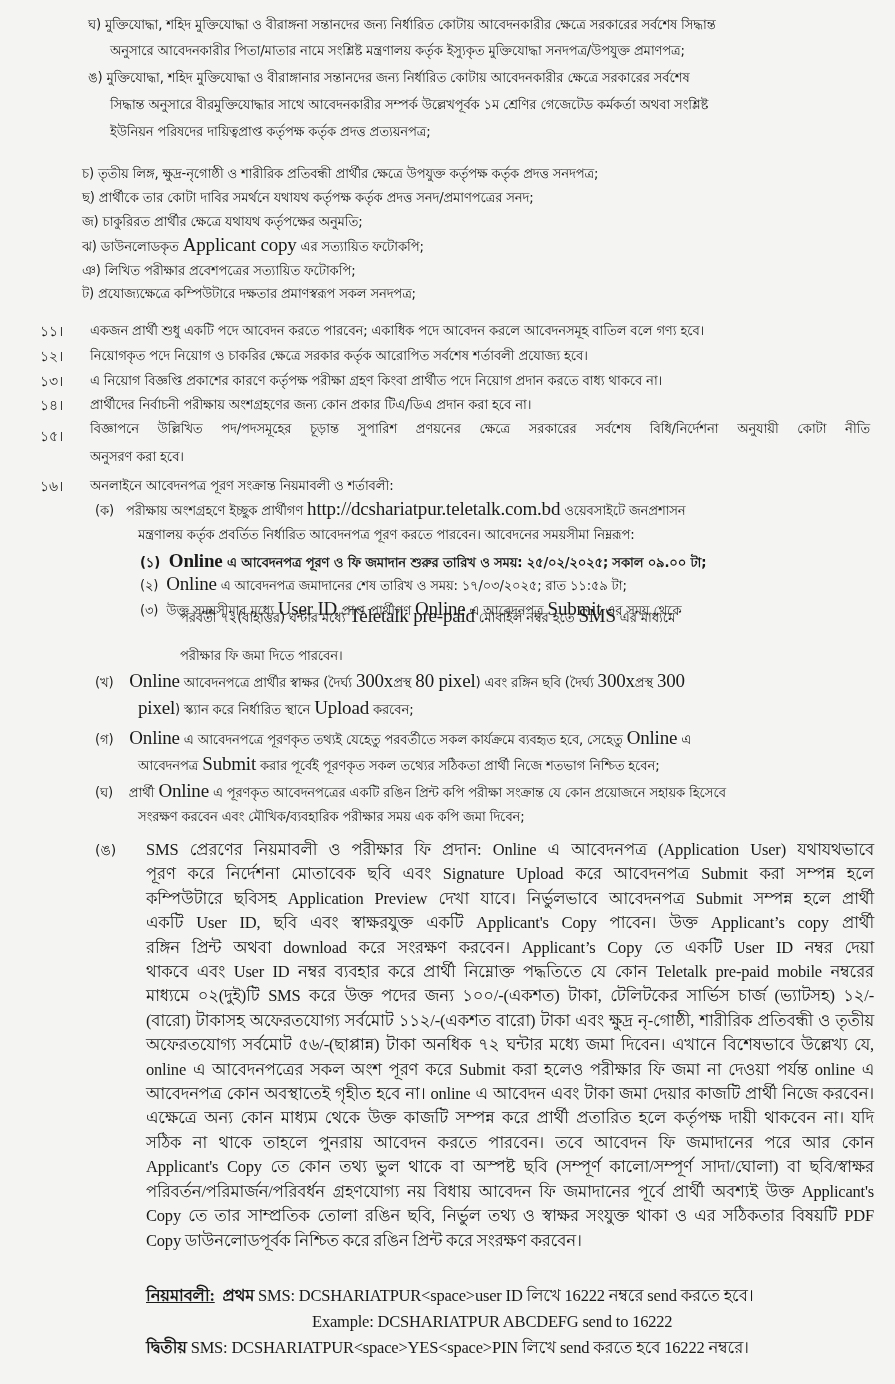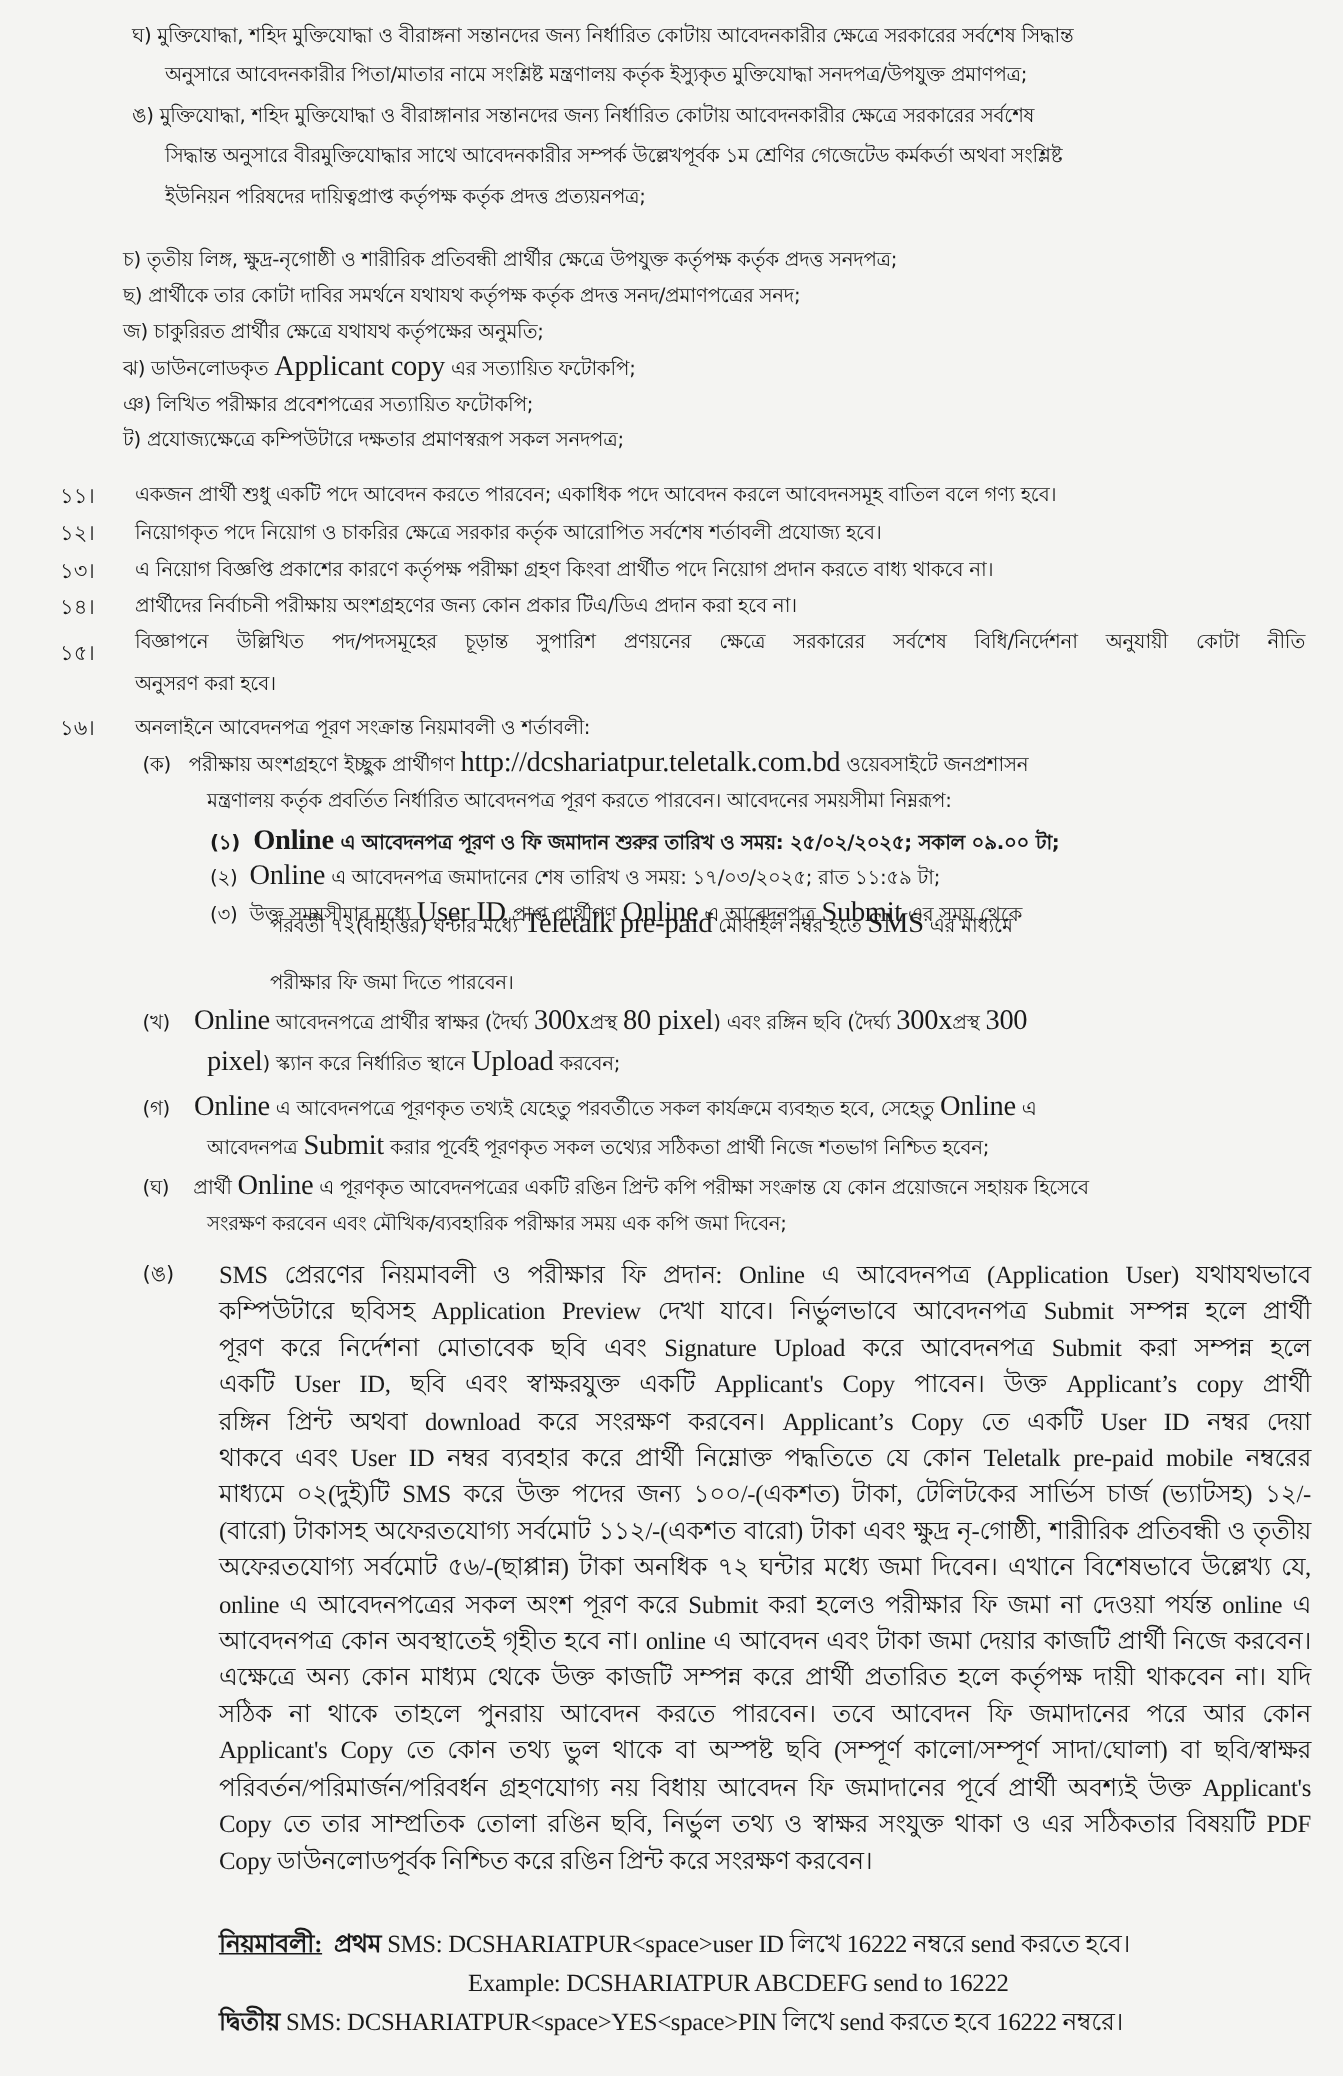--- a/index.html
+++ b/index.html
@@ -72,22 +72,22 @@
 
   <div class="line" style="left:95px;top:727px;"><span>(গ)</span>&nbsp;&nbsp;&nbsp;&nbsp;<span class="en">Online</span><span> এ আবেদনপত্রে পূরণকৃত তথ্যই যেহেতু পরবর্তীতে সকল কার্যক্রমে ব্যবহৃত হবে, সেহেতু </span><span class="en">Online</span><span> এ</span></div>
   <div class="line" style="left:138px;top:753px;"><span>আবেদনপত্র </span><span class="en">Submit</span><span> করার পূর্বেই পূরণকৃত সকল তথ্যের সঠিকতা প্রার্থী নিজে শতভাগ নিশ্চিত হবেন;</span></div>
 
   <div class="line" style="left:95px;top:780px;"><span>(ঘ)</span>&nbsp;&nbsp;&nbsp;&nbsp;<span>প্রার্থী </span><span class="en">Online</span><span> এ পূরণকৃত আবেদনপত্রের একটি রঙিন প্রিন্ট কপি পরীক্ষা সংক্রান্ত যে কোন প্রয়োজনে সহায়ক হিসেবে</span></div>
   <div class="line" style="left:138px;top:806px;">সংরক্ষণ করবেন এবং মৌখিক/ব্যবহারিক পরীক্ষার সময় এক কপি জমা দিবেন;</div>
 
   <div class="num" style="left:95px;top:839px;">(ঙ)</div>
   <div style="position:absolute;left:146px;top:838px;width:728px;">
     <div class="line just enS" style="position:relative;width:728px;line-height:24.4px;">SMS প্রেরণের নিয়মাবলী ও পরীক্ষার ফি প্রদান: Online এ আবেদনপত্র (Application User) যথাযথভাবে</div>
+    <div class="line just enS" style="position:relative;width:728px;line-height:24.4px;">পূরণ করে নির্দেশনা মোতাবেক ছবি এবং Signature Upload করে আবেদনপত্র Submit করা সম্পন্ন হলে</div>
     <div class="line just enS" style="position:relative;width:728px;line-height:24.4px;">কম্পিউটারে ছবিসহ Application Preview দেখা যাবে। নির্ভুলভাবে আবেদনপত্র Submit সম্পন্ন হলে প্রার্থী</div>
-    <div class="line just enS" style="position:relative;width:728px;line-height:24.4px;">পূরণ করে নির্দেশনা মোতাবেক ছবি এবং Signature Upload করে আবেদনপত্র Submit করা সম্পন্ন হলে</div>
     <div class="line just enS" style="position:relative;width:728px;line-height:24.4px;">একটি User ID, ছবি এবং স্বাক্ষরযুক্ত একটি Applicant's Copy পাবেন। উক্ত Applicant’s copy প্রার্থী</div>
     <div class="line just enS" style="position:relative;width:728px;line-height:24.4px;">রঙ্গিন  প্রিন্ট অথবা download করে সংরক্ষণ করবেন। Applicant’s  Copy তে একটি User ID নম্বর দেয়া</div>
     <div class="line just enS" style="position:relative;width:728px;line-height:24.4px;">থাকবে এবং User ID নম্বর ব্যবহার করে প্রার্থী নিম্নোক্ত পদ্ধতিতে যে কোন Teletalk pre-paid mobile নম্বরের</div>
     <div class="line just enS" style="position:relative;width:728px;line-height:24.4px;">মাধ্যমে ০২(দুই)টি SMS করে উক্ত  পদের জন্য ১০০/-(একশত) টাকা, টেলিটকের সার্ভিস চার্জ (ভ্যাটসহ) ১২/-</div>
     <div class="line just enS" style="position:relative;width:728px;line-height:24.4px;">(বারো) টাকাসহ অফেরতযোগ্য সর্বমোট ১১২/-(একশত বারো) টাকা এবং ক্ষুদ্র নৃ-গোষ্ঠী, শারীরিক প্রতিবন্ধী ও তৃতীয়</div>
     <div class="line just enS" style="position:relative;width:728px;line-height:24.4px;">অফেরতযোগ্য সর্বমোট ৫৬/-(ছাপ্পান্ন) টাকা অনধিক ৭২ ঘন্টার মধ্যে জমা দিবেন। এখানে বিশেষভাবে উল্লেখ্য যে,</div>
     <div class="line just enS" style="position:relative;width:728px;line-height:24.4px;">online এ আবেদনপত্রের সকল অংশ পূরণ করে Submit করা হলেও পরীক্ষার ফি জমা না দেওয়া পর্যন্ত online এ</div>
     <div class="line just enS" style="position:relative;width:728px;line-height:24.4px;">আবেদনপত্র কোন অবস্থাতেই গৃহীত হবে না। online এ আবেদন এবং টাকা জমা দেয়ার কাজটি প্রার্থী নিজে করবেন।</div>
     <div class="line just enS" style="position:relative;width:728px;line-height:24.4px;">এক্ষেত্রে অন্য কোন মাধ্যম থেকে উক্ত কাজটি সম্পন্ন করে প্রার্থী প্রতারিত হলে কর্তৃপক্ষ দায়ী থাকবেন না। যদি</div>
     <div class="line just enS" style="position:relative;width:728px;line-height:24.4px;">সঠিক না থাকে তাহলে পুনরায় আবেদন করতে পারবেন। তবে আবেদন ফি জমাদানের পরে আর কোন</div>

